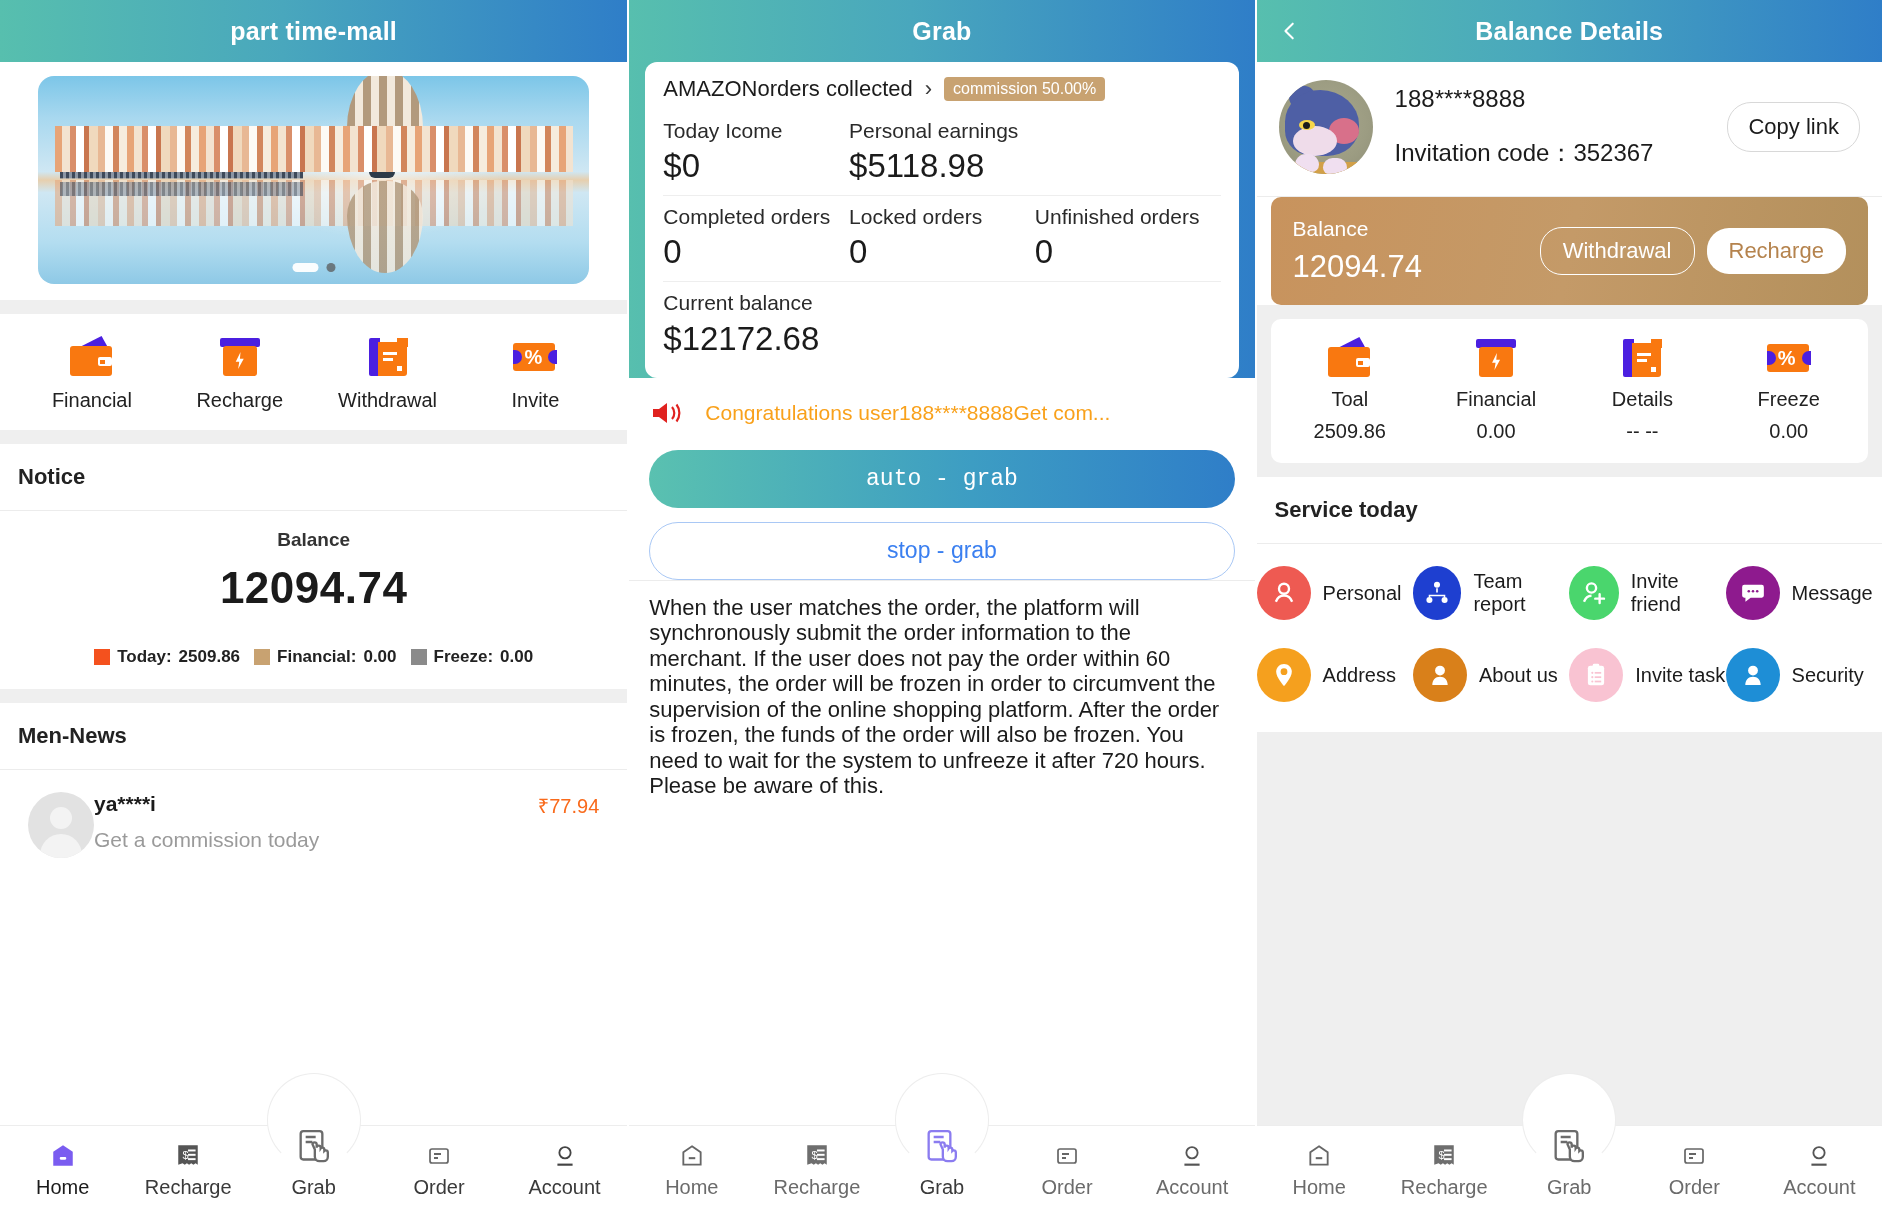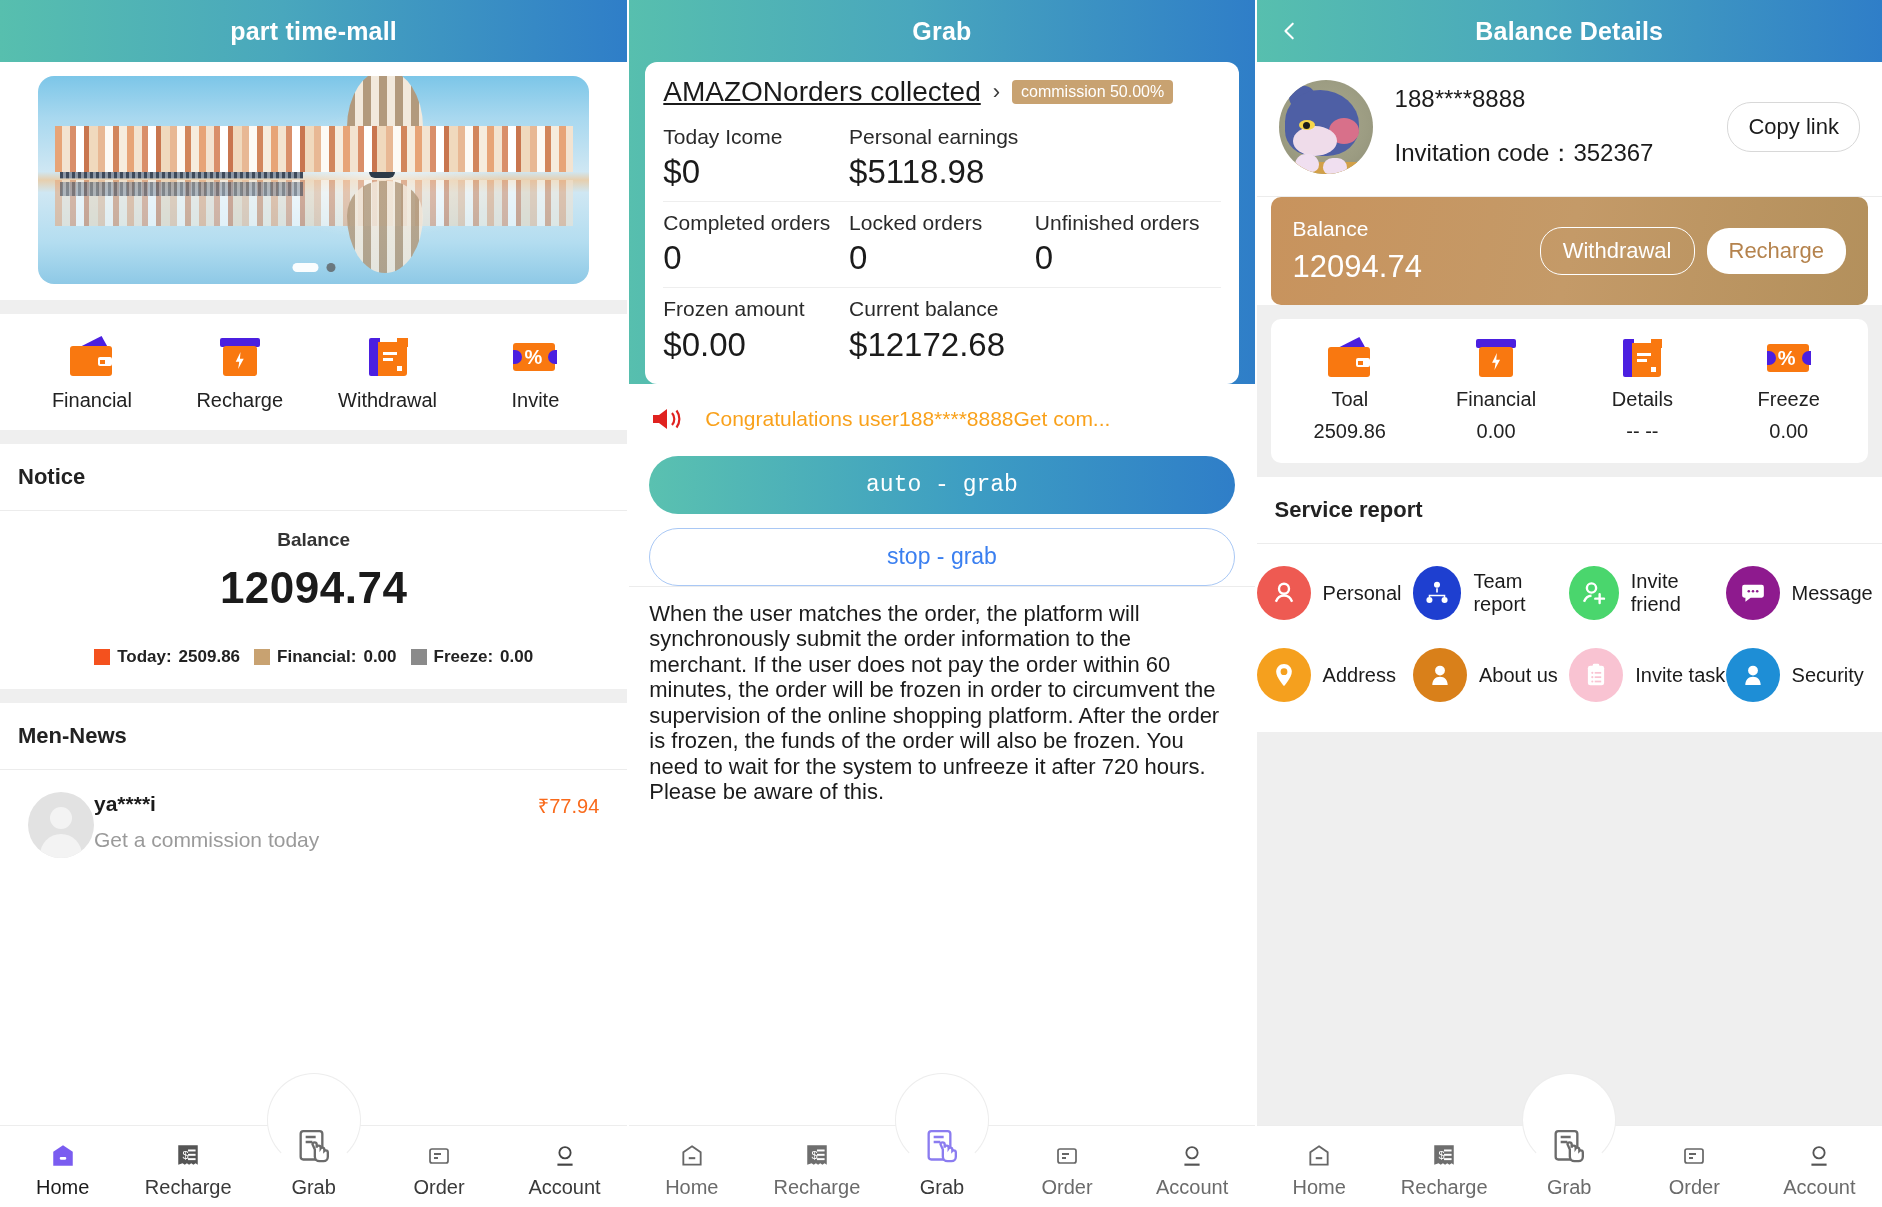--- a/index.html
+++ b/index.html
@@ -146,21 +146,21 @@
   .tab.grab { position: relative; z-index: 1; }
   .tab.grab .tab-ic { width: 44px; height: 44px; margin-bottom: 2px; }
 
   
   .s2-top {
     background: linear-gradient(90deg,#57bfae 0%, #3f9fc1 50%, #2f7ec8 100%);
     padding: 0 16px 0 16px; flex: 0 0 auto;
   }
   .stats-card { background:#fff; border-radius: 12px; padding: 14px 18px 10px 18px; }
   .amz-row { display:flex; align-items:center; gap: 12px; padding-bottom: 8px; }
-  .amz-txt { font-size: 28px; color:#1b1b1b;text-decoration:underline; }
+  .amz-txt { font-size: 22px; color:#1b1b1b; }
   .amz-chev { font-size: 22px; color:#3a3a3a; }
   .commission-badge {
     background:#c8a271; color:#fff; font-size: 16px; padding: 3px 9px; border-radius: 4px;
   }
   .stat-grid { display:flex; padding: 8px 0 10px 0; border-top: 1px solid #eee; }
   .stat-grid.first { border-top: none; }
   .stat-cell { flex:1; }
   .stat-k { font-size: 21px; color:#2a2a2a; line-height: 1.2; }
   .stat-v { font-size: 33px; color:#1b1b1b; margin-top: 4px; }
 
@@ -431,24 +431,20 @@
           <div class="stat-cell">
             <div class="stat-k">Locked orders</div>
             <div class="stat-v">0</div>
           </div>
           <div class="stat-cell">
             <div class="stat-k">Unfinished orders</div>
             <div class="stat-v">0</div>
           </div>
         </div>
         <div class="stat-grid">
-          <div class="stat-cell">
-            <div class="stat-k">Frozen amount</div>
-            <div class="stat-v">$0.00</div>
-          </div>
           <div class="stat-cell" style="flex:2">
             <div class="stat-k">Current balance</div>
             <div class="stat-v">$12172.68</div>
           </div>
         </div>
       </div>
     </div>
 
     <div class="marquee">
       <span class="speaker">
@@ -606,21 +602,21 @@
               <span class="nl"></span>
               <span class="nr"></span>
               <span class="pct">%</span>
             </div>
           <div class="s4-label">Freeze</div>
           <div class="s4-val">0.00</div>
         </div>
       </div>
     </div>
 
-    <div class="sec-title">Service report</div>
+    <div class="sec-title">Service today</div>
     <div class="sep-thin"></div>
 
     <div class="svc-grid">
       <div class="svc-row">
         <div class="svc">
           <span class="svc-circle" style="background:#ee5a52">
             <svg width="30" height="30" viewBox="0 0 24 24" fill="none" stroke="#fff" stroke-width="1.9">
                 <circle cx="12" cy="8.6" r="4"></circle>
                 <path d="M5.5 19c1.3-3.4 4-5 6.5-5s5.2 1.6 6.5 5"></path>
               </svg>

